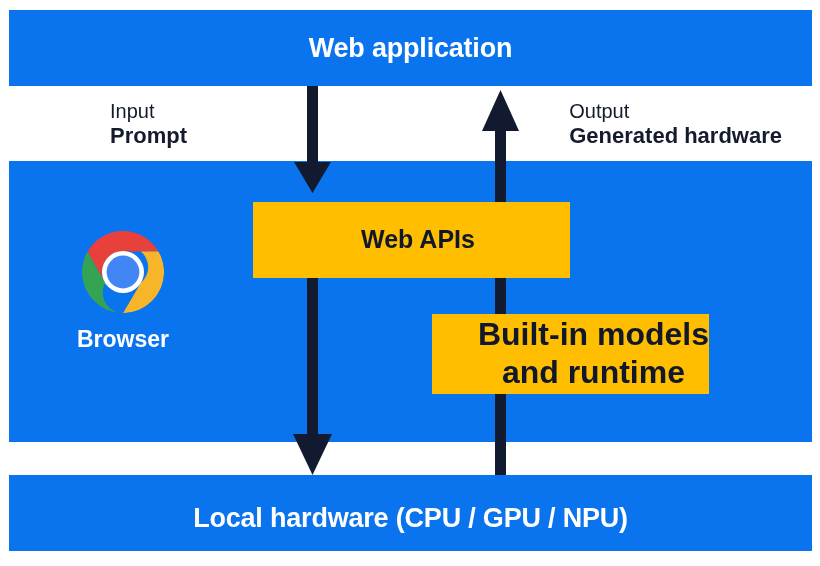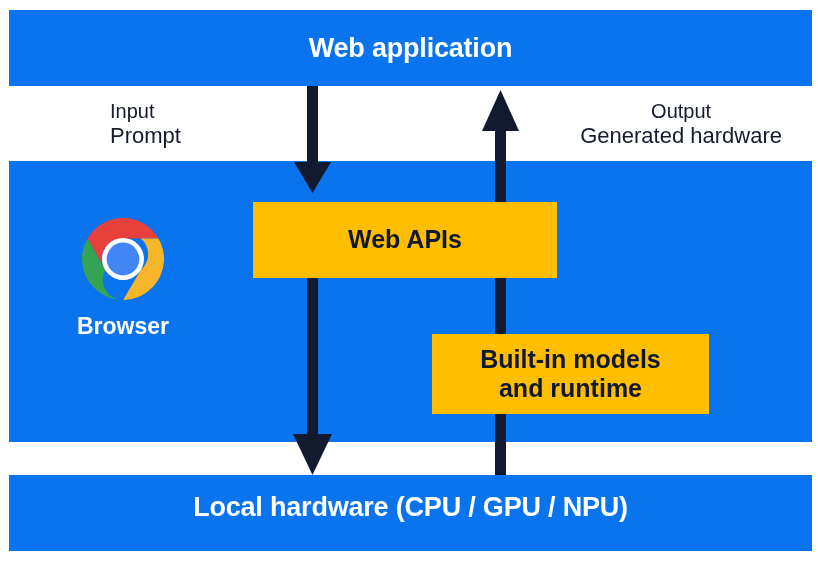--- a/index.html
+++ b/index.html
@@ -47,21 +47,21 @@
     left: 0;
     right: 0;
     text-align: center;
     color: #ffffff;
     font-weight: bold;
     font-size: 27px;
     letter-spacing: -0.2px;
     line-height: 1;
   }
   #band-web-application .band-title { top: 25px; }
-  #band-local-hardware .band-title { top: 19px; }
+  #band-local-hardware .band-title { top: 30px; }
 
   
   .arrow-layer {
     position: absolute;
     left: 0;
     top: 0;
     width: 820px;
     height: 566px;
     pointer-events: none;
   }
@@ -78,62 +78,64 @@
     font-weight: bold;
     line-height: 1.18;
   }
   #box-web-apis {
     left: 253px;
     top: 202px;
     width: 304px;
     height: 76px;
     font-size: 25px;
     z-index: 6;
+    padding-left: 13px;
   }
   #box-builtin-models {
     left: 432px;
-    top: 334px;
+    top: 314px;
     width: 277px;
     height: 80px;
-    font-size: 25px;
+    font-size: 32px;
     z-index: 4;
+    justify-content: flex-end;
   }
 
   
   .flow-label {
     position: absolute;
     color: #141b2d;
     line-height: 1.22;
   }
   .flow-label .kicker {
     display: block;
     font-size: 20px;
     font-weight: normal;
   }
   .flow-label .value {
     display: block;
     font-size: 22px;
-    font-weight: normal;
+    font-weight: bold;
   }
   #label-input {
     left: 110px;
     top: 99px;
     text-align: left;
   }
   #label-output {
     right: 38px;
     top: 99px;
-    text-align: center;
+    text-align: left;
   }
 
   
   #browser-block {
     position: absolute;
     left: 63px;
-    top: 217px;
+    top: 230px;
     width: 120px;
     text-align: center;
     z-index: 5;
   }
   #chrome-logo {
     width: 84px;
     height: 84px;
     margin: 0 auto;
     display: block;
   }

